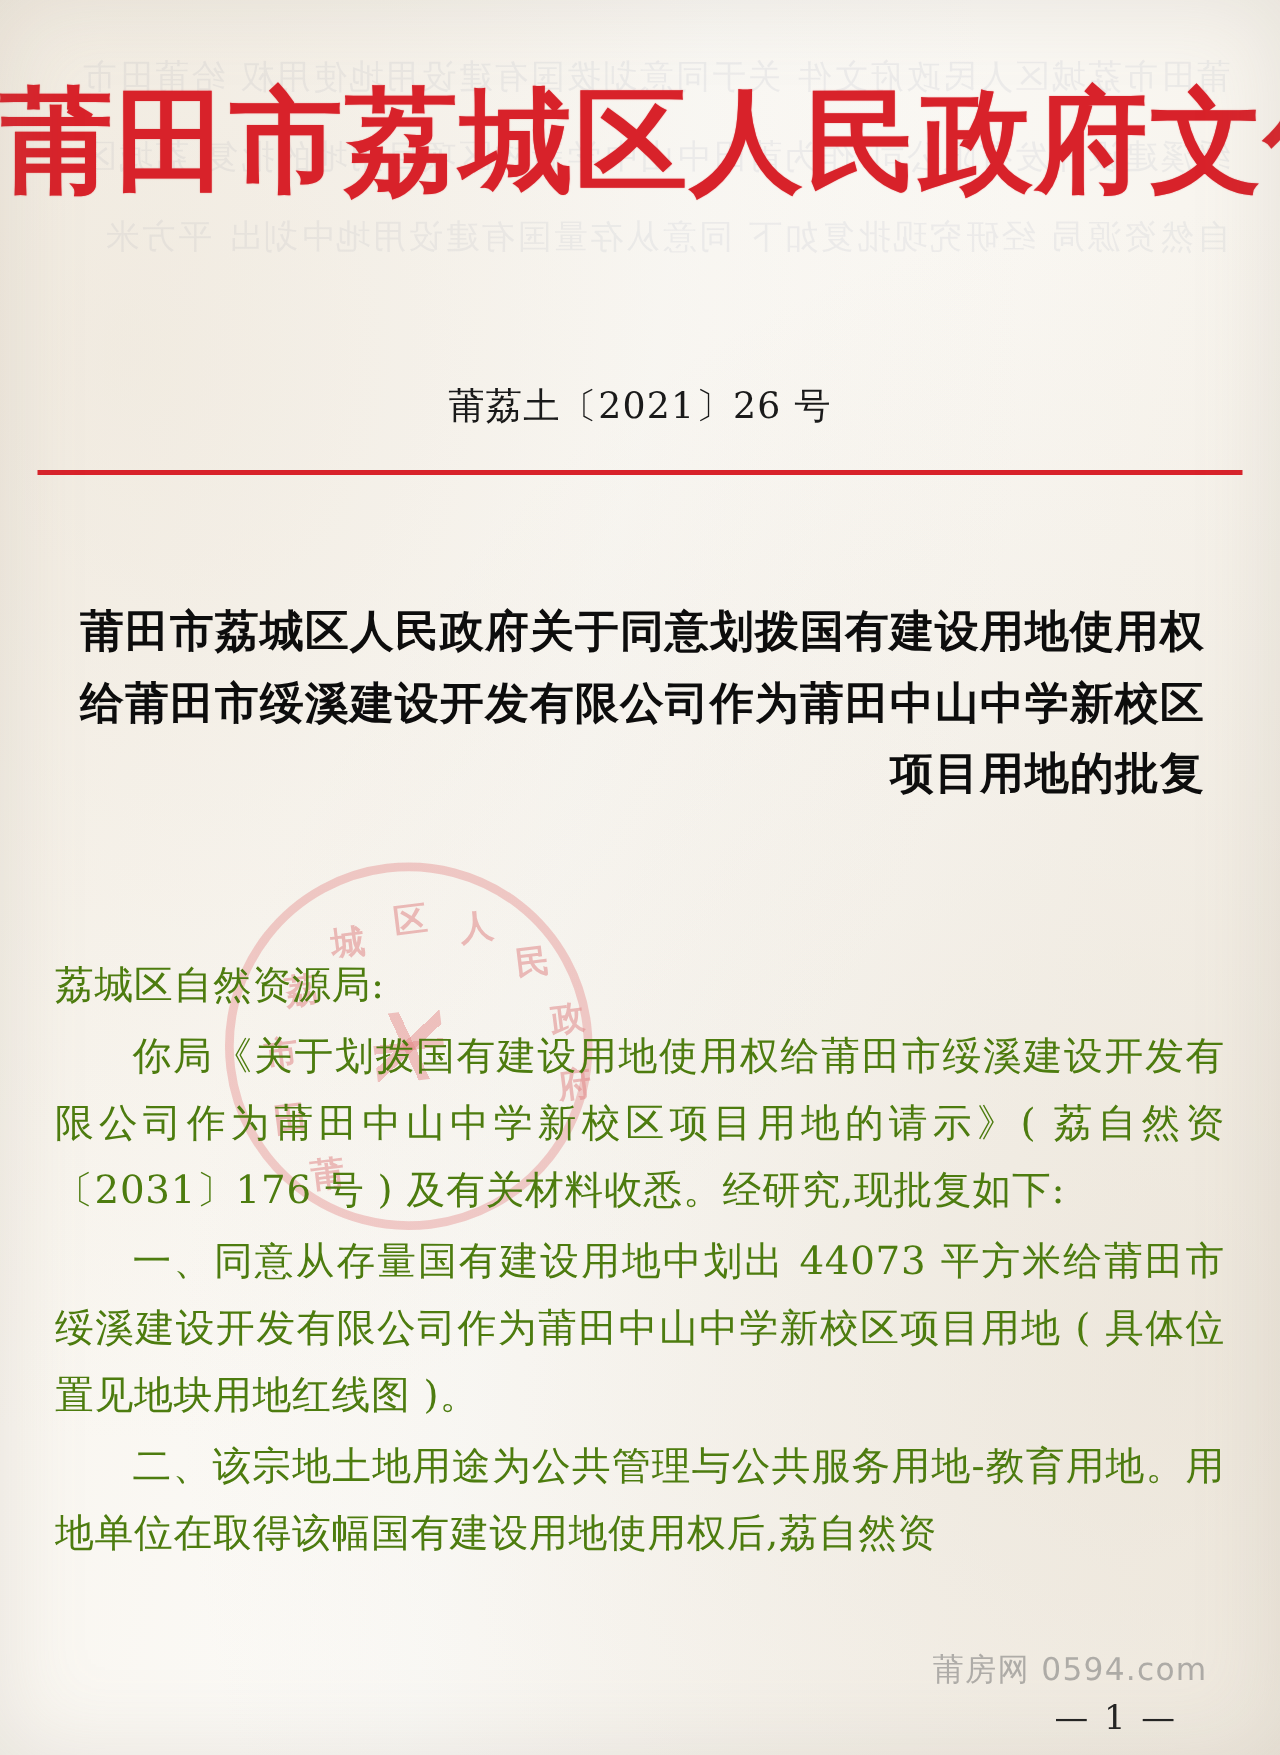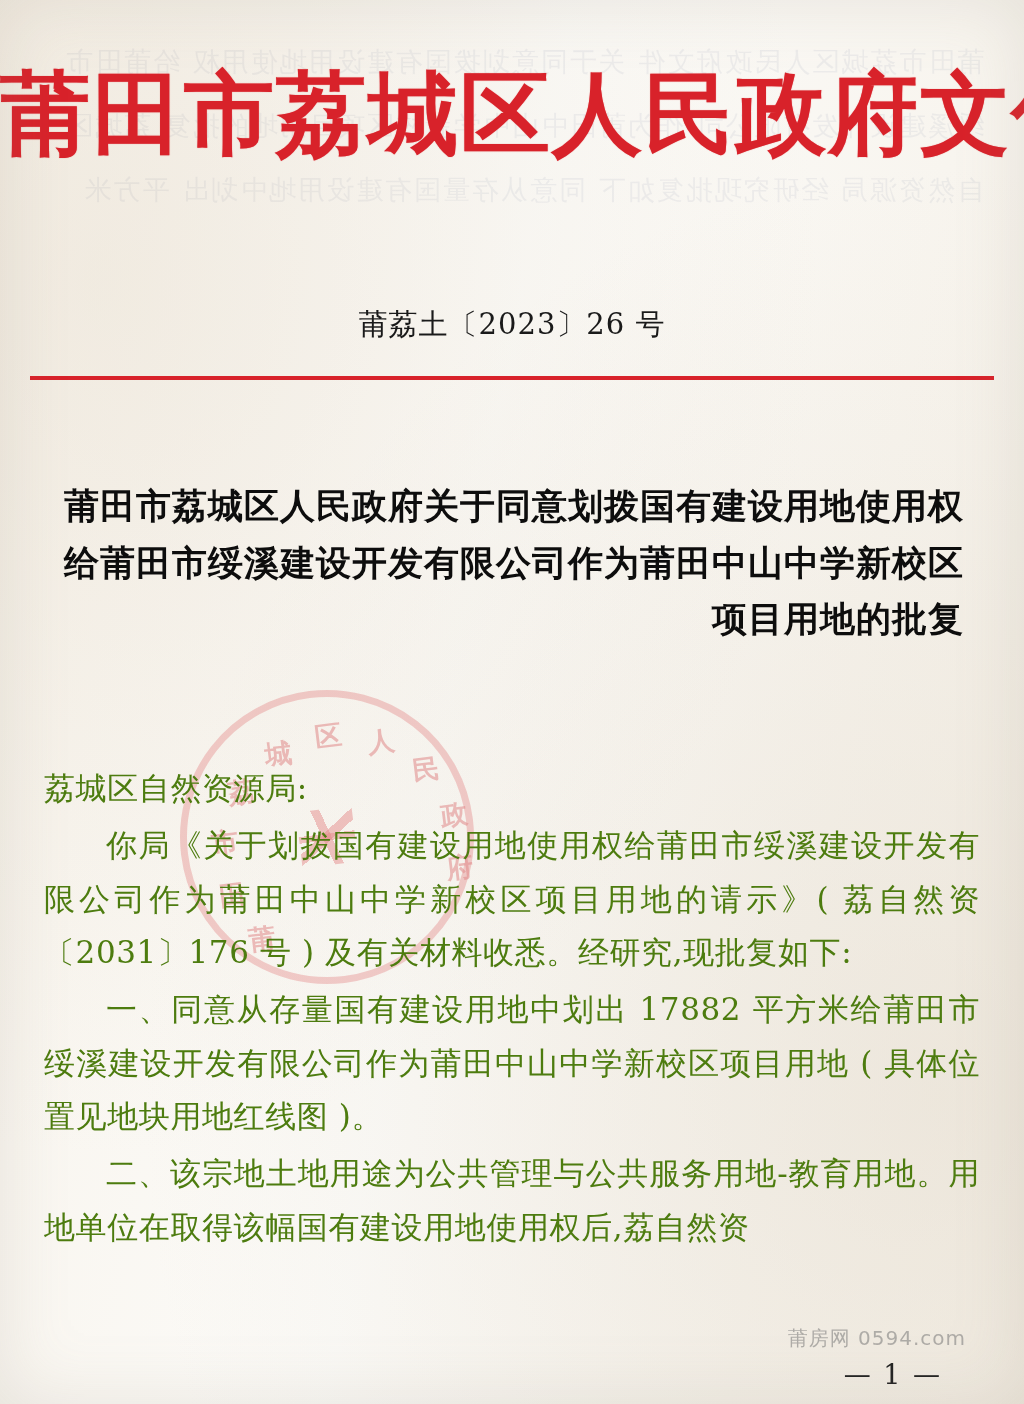--- a/index.html
+++ b/index.html
@@ -157,21 +157,21 @@
     position: absolute;
     left: 50%;
     top: 50%;
     transform-origin: 0 0;
   }
 
   .watermark {
     position: absolute;
     right: 58px;
     bottom: 52px;
-    font-size: 20px;
+    font-size: 25px;
     color: rgba(120,120,120,0.55);
     font-family: "DejaVu Sans", "Liberation Sans", sans-serif;
     letter-spacing: 1px;
     white-space: nowrap;
   }
   .page-number {
     position: absolute;
     right: 82px;
     bottom: 14px;
     font-size: 27px;
@@ -183,21 +183,21 @@
 </head>
 <body>
 
 <div class="page">
 
   <div class="paper-tint"></div>
   <div class="bleed">莆田市荔城区人民政府文件 关于同意划拨国有建设用地使用权 给莆田市绥溪建设开发有限公司 作为莆田中山中学新校区项目用地的批复 荔城区自然资源局 经研究现批复如下 同意从存量国有建设用地中划出 平方米</div>
 
   <div class="masthead">莆田市荔城区人民政府文件</div>
 
-  <div class="doc-number">莆荔土〔2023〕26 号</div>
+  <div class="doc-number">莆荔土〔2021〕26 号</div>
 
   <div class="red-rule"></div>
 
   <div class="title">莆田市荔城区人民政府关于同意划拨国有建设用地使用权给莆田市绥溪建设开发有限公司作为莆田中山中学新校区项目用地的批复</div>
 
   <div class="seal">
     <div class="seal-text">
       <span style="transform:rotate(-130deg) translate(0,-118px) rotate(130deg)">莆</span>
       <span style="transform:rotate(-104deg) translate(0,-118px) rotate(104deg)">田</span>
       <span style="transform:rotate(-78deg) translate(0,-118px) rotate(78deg)">市</span>
@@ -207,21 +207,21 @@
       <span style="transform:rotate(26deg) translate(0,-118px) rotate(-26deg)">人</span>
       <span style="transform:rotate(52deg) translate(0,-118px) rotate(-52deg)">民</span>
       <span style="transform:rotate(78deg) translate(0,-118px) rotate(-78deg)">政</span>
       <span style="transform:rotate(104deg) translate(0,-118px) rotate(-104deg)">府</span>
     </div>
   </div>
 
   <div class="body-block">
     <p>荔城区自然资源局:</p>
     <p class="indent">你局《关于划拨国有建设用地使用权给莆田市绥溪建设开发有限公司作为莆田中山中学新校区项目用地的请示》( 荔自然资〔2031〕176 号 ) 及有关材料收悉。经研究,现批复如下:</p>
-    <p class="indent">一、同意从存量国有建设用地中划出 17882 平方米给莆田市绥溪建设开发有限公司作为莆田中山中学新校区项目用地 ( 具体位置见地块用地红线图 )。</p>
+    <p class="indent">一、同意从存量国有建设用地中划出 44073 平方米给莆田市绥溪建设开发有限公司作为莆田中山中学新校区项目用地 ( 具体位置见地块用地红线图 )。</p>
     <p class="indent">二、该宗地土地用途为公共管理与公共服务用地-教育用地。用地单位在取得该幅国有建设用地使用权后,荔自然资</p>
   </div>
 
   <div class="watermark">莆房网 0594.com</div>
   <div class="page-number">— 1 —</div>
 
   <div class="edge-shadow"></div>
 </div>
 
 </body></html>

